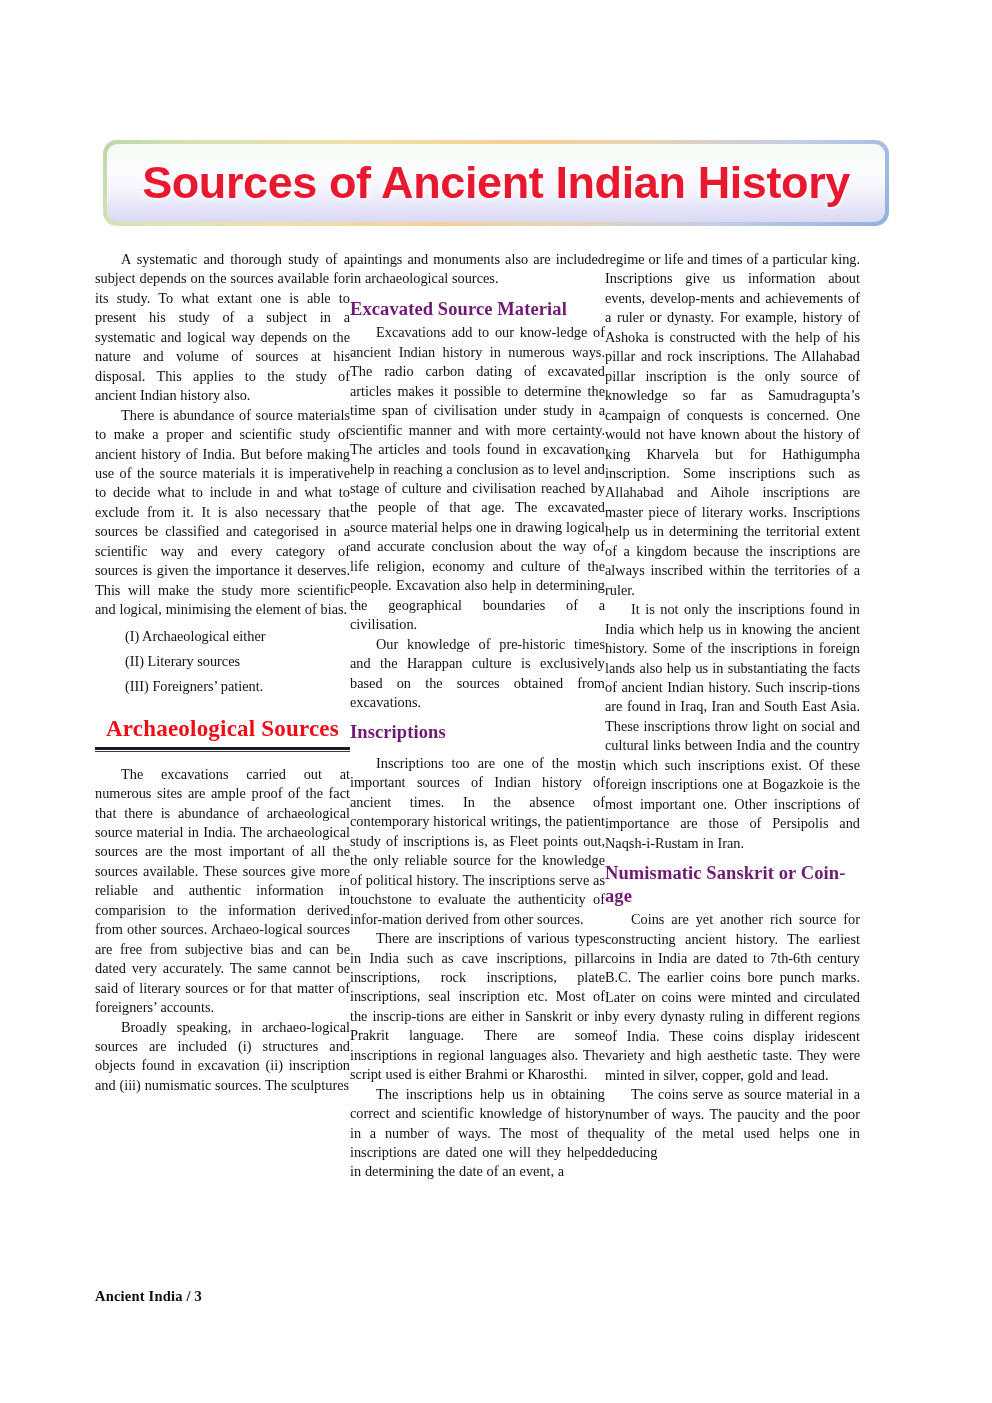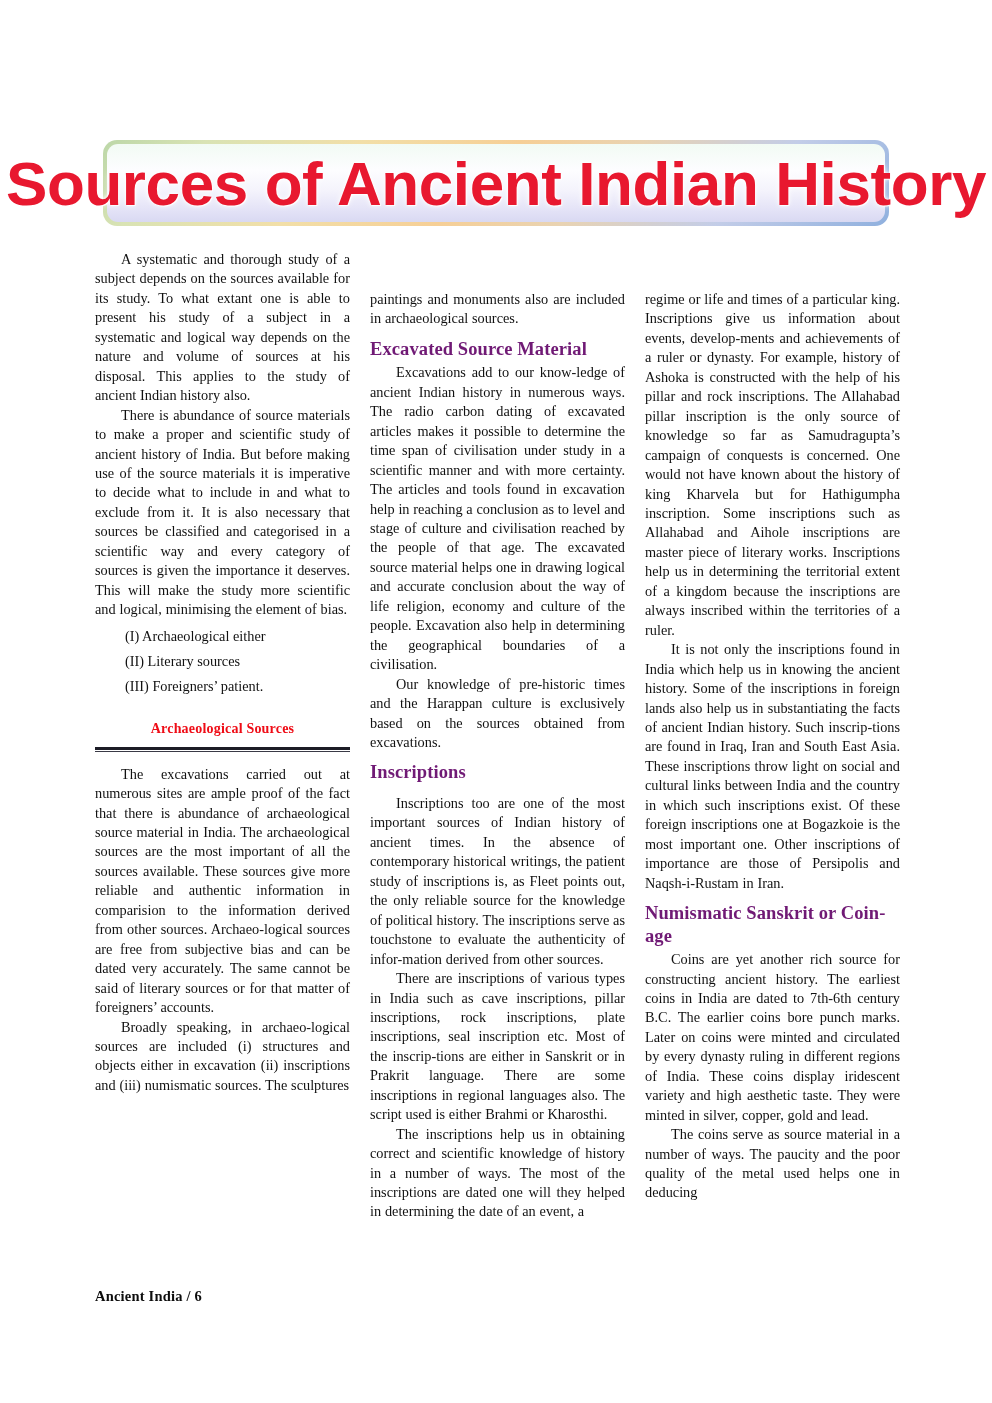--- a/index.html
+++ b/index.html
@@ -54,73 +54,72 @@
       #f4f3fc 60%,
       #e4e3f7 84%,
       #d9d9f2 100%);
     display: flex;
     align-items: center;
     justify-content: center;
   }
   .title-text {
     font-family: "Liberation Sans", "DejaVu Sans", sans-serif;
     font-weight: bold;
-    font-size: 62px;
+    font-size: 45px;
     letter-spacing: -0.4px;
     color: #e8182f;
     text-shadow:
       0 0 3px #ffffff,
       0 0 6px #ffffff,
       1px 1px 0 rgba(255,255,255,0.9);
     white-space: nowrap;
   }
 
   
   .columns {
     position: absolute;
     left: 95px;
     top: 250px;
     width: 805px;
     height: 1015px;
     display: flex;
-    gap: 20px;
   }
   .col {
     width: 255px;
     flex: 0 0 255px;
     position: relative;
   }
 
   p.body {
     margin: 0;
     font-size: 14.3px;
     line-height: 19.45px;
     text-align: justify;
     text-justify: inter-word;
     text-indent: 26px;
     hyphens: none;
     word-spacing: 0.2px;
   }
-  p.body.cont { text-indent: 0; margin-top: 40px; }
+  p.body.cont { text-indent: 0; }
 
   p.listitem {
     margin: 0;
     font-size: 14.3px;
     line-height: 25px;
     text-indent: 0;
     padding-left: 30px;
     text-align: left;
   }
 
   
   h2.section-heading {
     margin: 17px 0 0 0;
     font-family: "Liberation Serif", "DejaVu Serif", serif;
     font-weight: bold;
-    font-size: 14px;
+    font-size: 23px;
     line-height: 26px;
     color: #ef0c16;
     text-align: center;
     letter-spacing: 0.2px;
   }
   .heading-rule {
     margin-top: 5px;
     width: 100%;
     height: 0;
     border-top: 3px solid #1c1c26;
@@ -174,21 +173,21 @@
       <div class="gap-xs"></div>
       <p class="listitem">(I) Archaeological either</p>
       <p class="listitem">(II) Literary sources</p>
       <p class="listitem">(III) Foreigners’ patient.</p>
 
       <h2 class="section-heading">Archaeological Sources</h2>
       <div class="heading-rule"></div>
       <div class="after-rule"></div>
 
       <p class="body">The excavations carried out at numerous sites are ample proof of the fact that there is abundance of archaeological source material in India. The archaeological sources are the most important of all the sources available. These sources give more reliable and authentic information in comparision to the information derived from other sources. Archaeo-logical sources are free from subjective bias and can be dated very accurately. The same cannot be said of literary sources or for that matter of foreigners’ accounts.</p>
-      <p class="body">Broadly speaking, in archaeo-logical sources are included (i) structures and objects either in excavation (ii) inscriptions and (iii) numismatic sources. The sculptures</p>
+      <p class="body">Broadly speaking, in archaeo-logical sources are included (i) structures and objects found in excavation (ii) inscription and (iii) numismatic sources. The sculptures</p>
     </div>
 
     <div class="col">
       <p class="body cont">paintings and monuments also are included in archaeological sources.</p>
 
       <h3 class="sub-heading">Excavated Source Material</h3>
 
       <p class="body">Excavations add to our know-ledge of ancient Indian history in numerous ways. The radio carbon dating of excavated articles makes it possible to determine the time span of civilisation under study in a scientific manner and with more certainty. The articles and tools found in excavation help in reaching a conclusion as to level and stage of culture and civilisation reached by the people of that age. The excavated source material helps one in drawing logical and accurate conclusion about the way of life religion, economy and culture of the people. Excavation also help in determining the geographical boundaries of a civilisation.</p>
       <p class="body">Our knowledge of pre-historic times and the Harappan culture is exclusively based on the sources obtained from excavations.</p>
 
@@ -206,15 +205,15 @@
       <p class="body">It is not only the inscriptions found in India which help us in knowing the ancient history. Some of the inscriptions in foreign lands also help us in substantiating the facts of ancient Indian history. Such inscrip-tions are found in Iraq, Iran and South East Asia. These inscriptions throw light on social and cultural links between India and the country in which such inscriptions exist. Of these foreign inscriptions one at Bogazkoie is the most important one. Other inscriptions of importance are those of Persipolis and Naqsh-i-Rustam in Iran.</p>
 
       <h3 class="sub-heading">Numismatic Sanskrit or Coin-age</h3>
 
       <p class="body">Coins are yet another rich source for constructing ancient history. The earliest coins in India are dated to 7th-6th century B.C. The earlier coins bore punch marks. Later on coins were minted and circulated by every dynasty ruling in different regions of India. These coins display iridescent variety and high aesthetic taste. They were minted in silver, copper, gold and lead.</p>
       <p class="body">The coins serve as source material in a number of ways. The paucity and the poor quality of the metal used  helps one in deducing</p>
     </div>
 
   </div>
 
-  <div class="footer">Ancient India / 6</div>
+  <div class="footer">Ancient India / 3</div>
 
 </div>
 
 </body></html>

